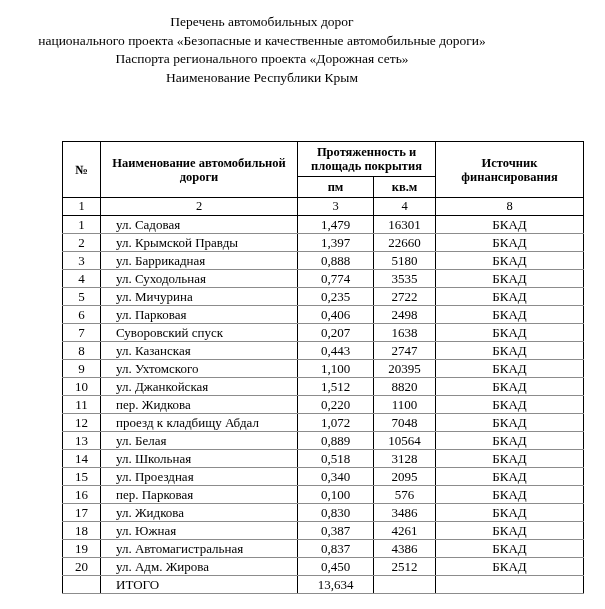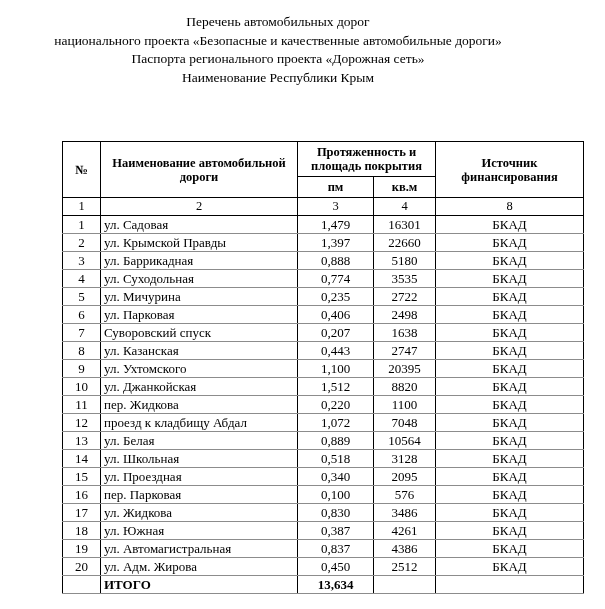--- a/index.html
+++ b/index.html
@@ -6,21 +6,21 @@
   body {
     width: 605px; height: 609px;
     background: #ffffff;
     color: #000000;
     font-family: "Liberation Serif", serif;
     position: relative;
     overflow: hidden;
   }
   .title-block {
     position: absolute;
-    top: 13px; left: 16px;
+    top: 13px; left: 0;
     width: 524px;
     text-align: center;
     font-size: 13.5px;
     line-height: 18.6px;
   }
   table.doc-table {
     position: absolute;
     top: 141px; left: 62px;
     width: 521px;
     border-collapse: collapse;
@@ -49,23 +49,23 @@
     padding: 0;
   }
   .doc-table tbody td {
     font-size: 13px;
     height: 17px;
     padding: 0 2px;
     vertical-align: middle;
     border-top-color: #8c8c8c;
     border-bottom-color: #8c8c8c;
   }
-  .doc-table tbody td.l { text-align: left; padding-left: 3px; }
+  .doc-table tbody td.l { text-align: left; padding-left: 15px; }
   .doc-table tbody td.c { text-align: center; }
-  .doc-table tbody td.b { font-weight: bold; margin-top: 20px; }
+  .doc-table tbody td.b { font-weight: normal; margin-top: 20px; }
   .doc-table tbody td.t { border-top-color: #000; }
 </style>
 </head>
 <body>
 
 <div class="title-block">
   <div>Перечень автомобильных дорог</div>
   <div>национального проекта «Безопасные и качественные автомобильные дороги»</div>
   <div>Паспорта регионального проекта «Дорожная сеть»</div>
   <div>Наименование Республики Крым</div>

